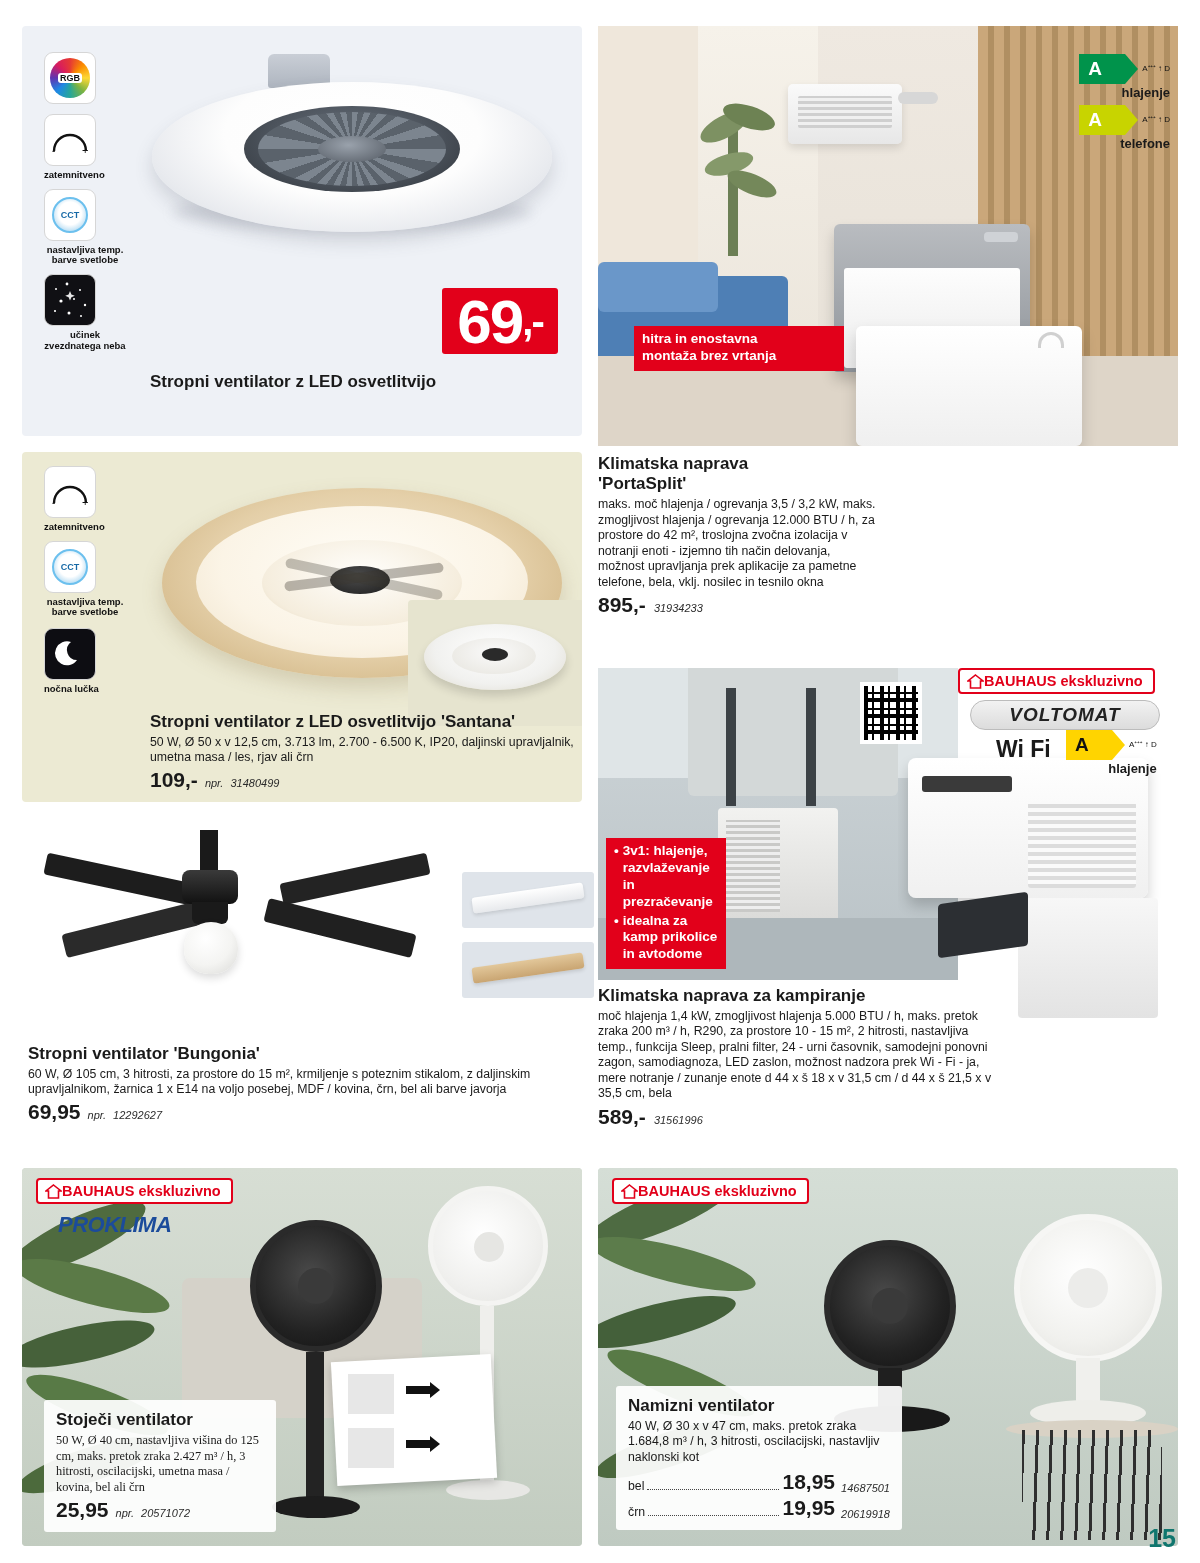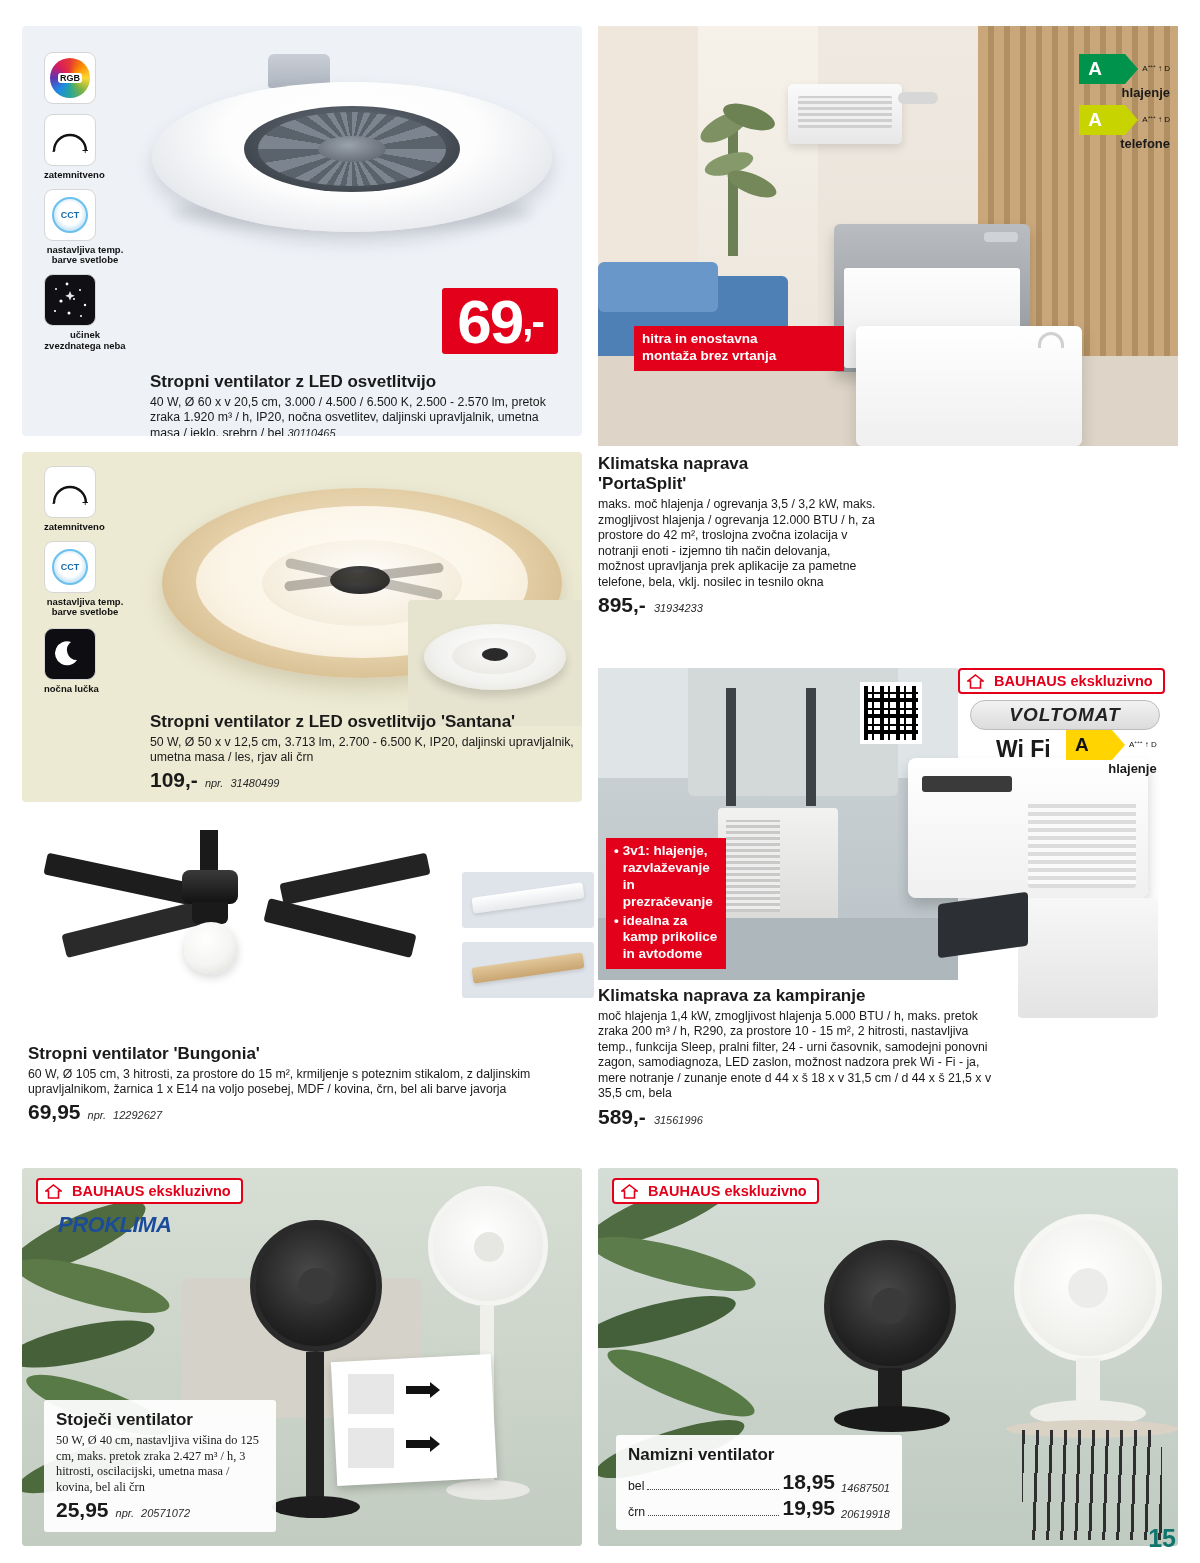--- a/index.html
+++ b/index.html
@@ -53,21 +53,21 @@
   .ea-letter { color:#fff; }
   .scale-mini { font-size:8px; line-height:1.05; text-align:left; color:#111; margin-left:14px; }
   .energy-cap { font-size:13px; font-weight:bold; text-align:right; margin-top:1px; }
 
   
   .redflag { position:absolute; background:#e2001a; color:#fff; font-weight:bold;
              font-size:13.5px; line-height:1.25; padding:5px 8px 6px 8px; }
 
   
   .bh-excl { position:absolute; background:#fff; border:2px solid #e2001a; border-radius:4px;
-             display:flex; align-items:center; gap:10px; padding:3px 10px 3px 7px; }
+             display:flex; align-items:center; gap:0; padding:3px 10px 3px 7px; }
   .bh-excl .house { width:17px; height:15px; position:relative; }
   .bh-excl .house svg { display:block; }
   .bh-excl span { color:#e2001a; font-weight:bold; font-size:14.5px; white-space:nowrap; }
 
   
   .p-title { font-size:17px; font-weight:bold; line-height:1.16; }
   .p-desc { font-size:12.3px; line-height:1.26; }
   .p-price { font-size:21px; font-weight:bold; }
   .p-art { font-size:11px; font-style:italic; color:#2b2b2b; }
 
@@ -138,24 +138,20 @@
               <circle cx="34" cy="39" r="1"></circle>
             <path d="M23 14 l1.4 3.4 3.4 1.4 -3.4 1.4 -1.4 3.4 -1.4 -3.4 -3.4 -1.4 3.4 -1.4z" opacity=".9"></path>
           </g>
         </svg>
       </div>
       <div class="icon-cap">učinek zvezdnatega neba</div>
     </div>
 
     <div class="abs" style="left:128px; top:346px; width:418px;">
       <div class="p-title">Stropni ventilator z LED osvetlitvijo</div>
-      <div class="p-desc" style="margin-top:3px;">
-        <span>40 W, Ø 60 x v 20,5 cm, 3.000 / 4.500 / 6.500 K, 2.500 - 2.570 lm, pretok zraka 1.920 m³ / h, IP20, nočna osvetlitev, daljinski upravljalnik, umetna masa / jeklo, srebrn / bel</span>
-        <span class="p-art">30110465</span>
-      </div>
     </div>
   </div>
 
   <div class="card" style="left:22px; top:452px; width:560px; height:350px; background:#ecead3;">
     <div class="photo" style="left:112px; top:10px; width:450px; height:290px;">
       <div style="position:absolute; left:28px; top:26px; width:400px; height:190px; border-radius:50%;
                   background:radial-gradient(ellipse at 50% 45%, #f3e7cf 0%, #e4cfa8 55%, #c9ab76 100%);
                   box-shadow:0 10px 20px rgba(140,120,80,.25);"></div>
       <div style="position:absolute; left:62px; top:44px; width:332px; height:152px; border-radius:50%;
                   background:radial-gradient(ellipse at 50% 40%, #fffdf7 0%, #fbf4e6 60%, #efe2c9 100%);"></div>
@@ -488,20 +484,21 @@
       <span class="house">
         <svg width="17" height="15" viewBox="0 0 17 15">
             <path d="M8.5 1 L16 7 H13.5 V14 H3.5 V7 H1 Z" fill="none" stroke="#e2001a" stroke-width="1.6"></path>
           </svg>
       </span>
       <span>BAUHAUS ekskluzivno</span>
     </div>
 
     <div class="abs" style="left:18px; bottom:16px; width:286px; background:rgba(255,255,255,.93); padding:10px 12px; border-radius:3px;">
       <div class="p-title">Namizni ventilator</div>
+      <div class="p-desc" style="margin-top:3px;">40 W, Ø 30 x v 47 cm, maks. pretok zraka 1.684,8 m³ / h, 3 hitrosti, oscilacijski, nastavljiv naklonski kot</div>
       <div style="display:flex; align-items:flex-end; margin-top:5px;">
         <span class="p-desc">bel</span>
         <span class="dotline"></span>
         <span class="p-price">18,95</span>
         <span class="p-art" style="margin-left:6px;">14687501</span>
       </div>
       <div style="display:flex; align-items:flex-end; margin-top:2px;">
         <span class="p-desc">črn</span>
         <span class="dotline"></span>
         <span class="p-price">19,95</span>

